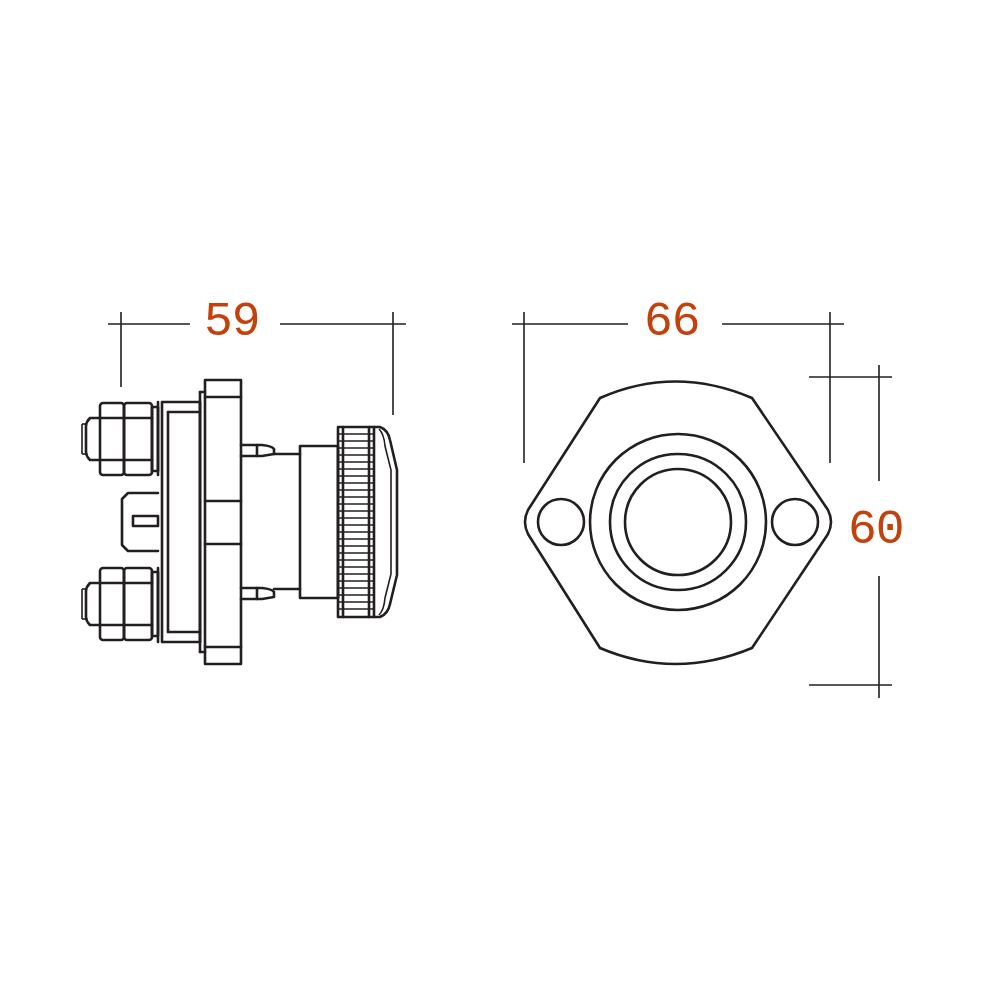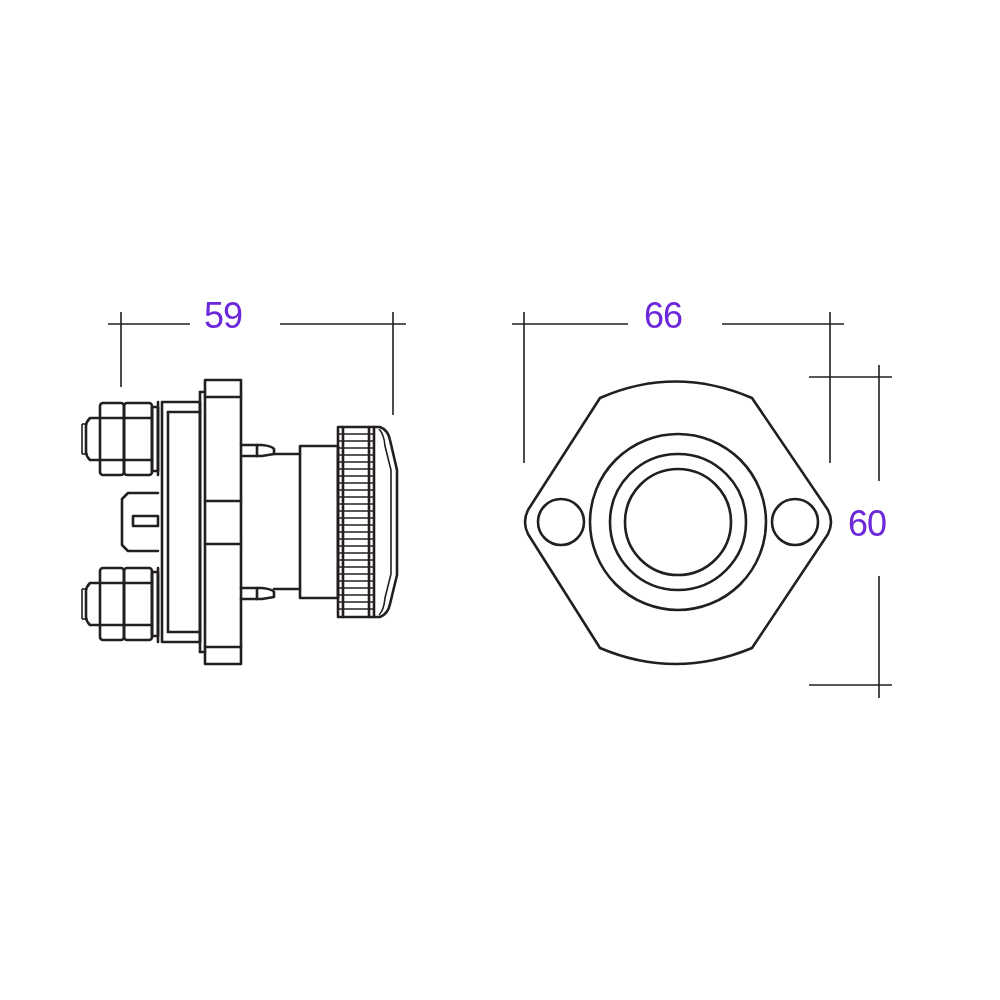--- a/index.html
+++ b/index.html
@@ -1,21 +1,21 @@
 <!DOCTYPE html>
 <html><head>
 <meta charset="utf-8">
 <style>
   html, body { margin: 0; padding: 0; background: #ffffff; }
   body { width: 1000px; height: 1000px; overflow: hidden; position: relative; }
   svg { position: absolute; left: 0; top: 0; }
   .ln { stroke: #231f20; stroke-width: 2.6; fill: none; stroke-linejoin: round; stroke-linecap: round; }
   .dim { stroke: #231f20; stroke-width: 1.6; fill: none; }
   .thin { stroke: #231f20; stroke-width: 1.6; fill: none; }
-  .lbl { position: absolute; font-family: Liberation Sans, sans-serif; font-size: 36px; color: #6d28d9; line-height: 1; letter-spacing: -1px; }
+  .lbl { position: absolute; font-family: Liberation Mono, monospace; font-size: 48px; color: #c2410c; line-height: 1; letter-spacing: -1px; }
 </style>
 </head>
 <body>
 
 <svg width="1000" height="1000" viewBox="0 0 1000 1000" xmlns="http://www.w3.org/2000/svg">
 
   <g>
 
     <g>
       <line class="dim" x1="108" y1="324" x2="190" y2="324"></line>

